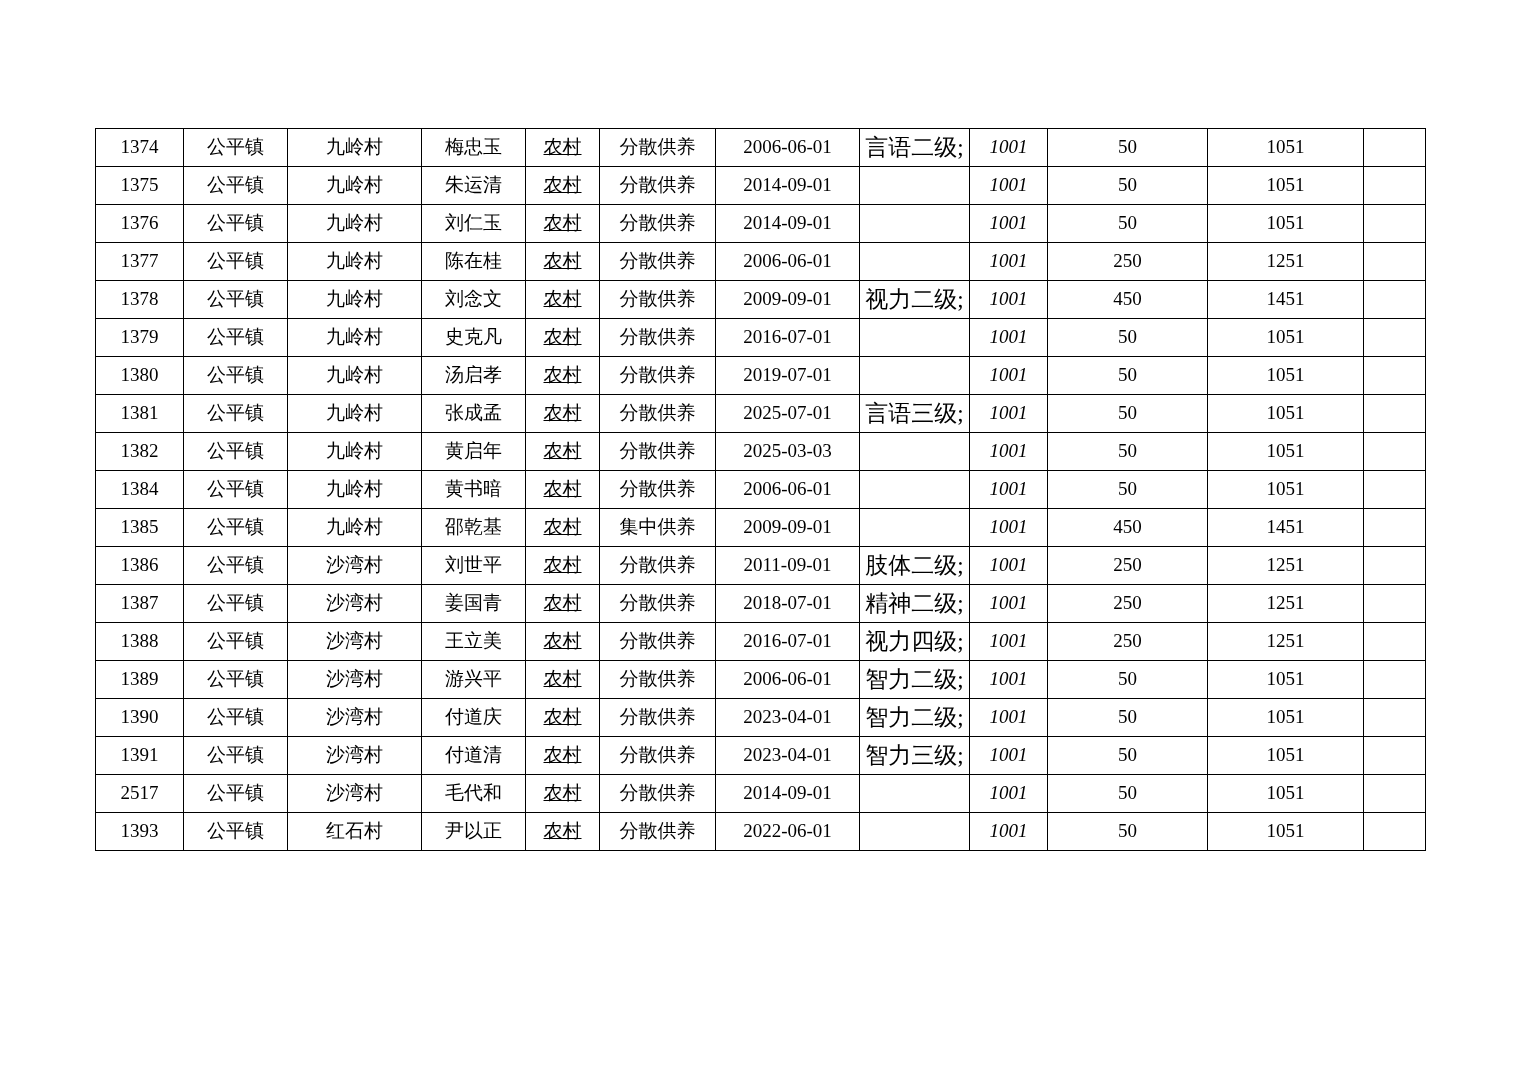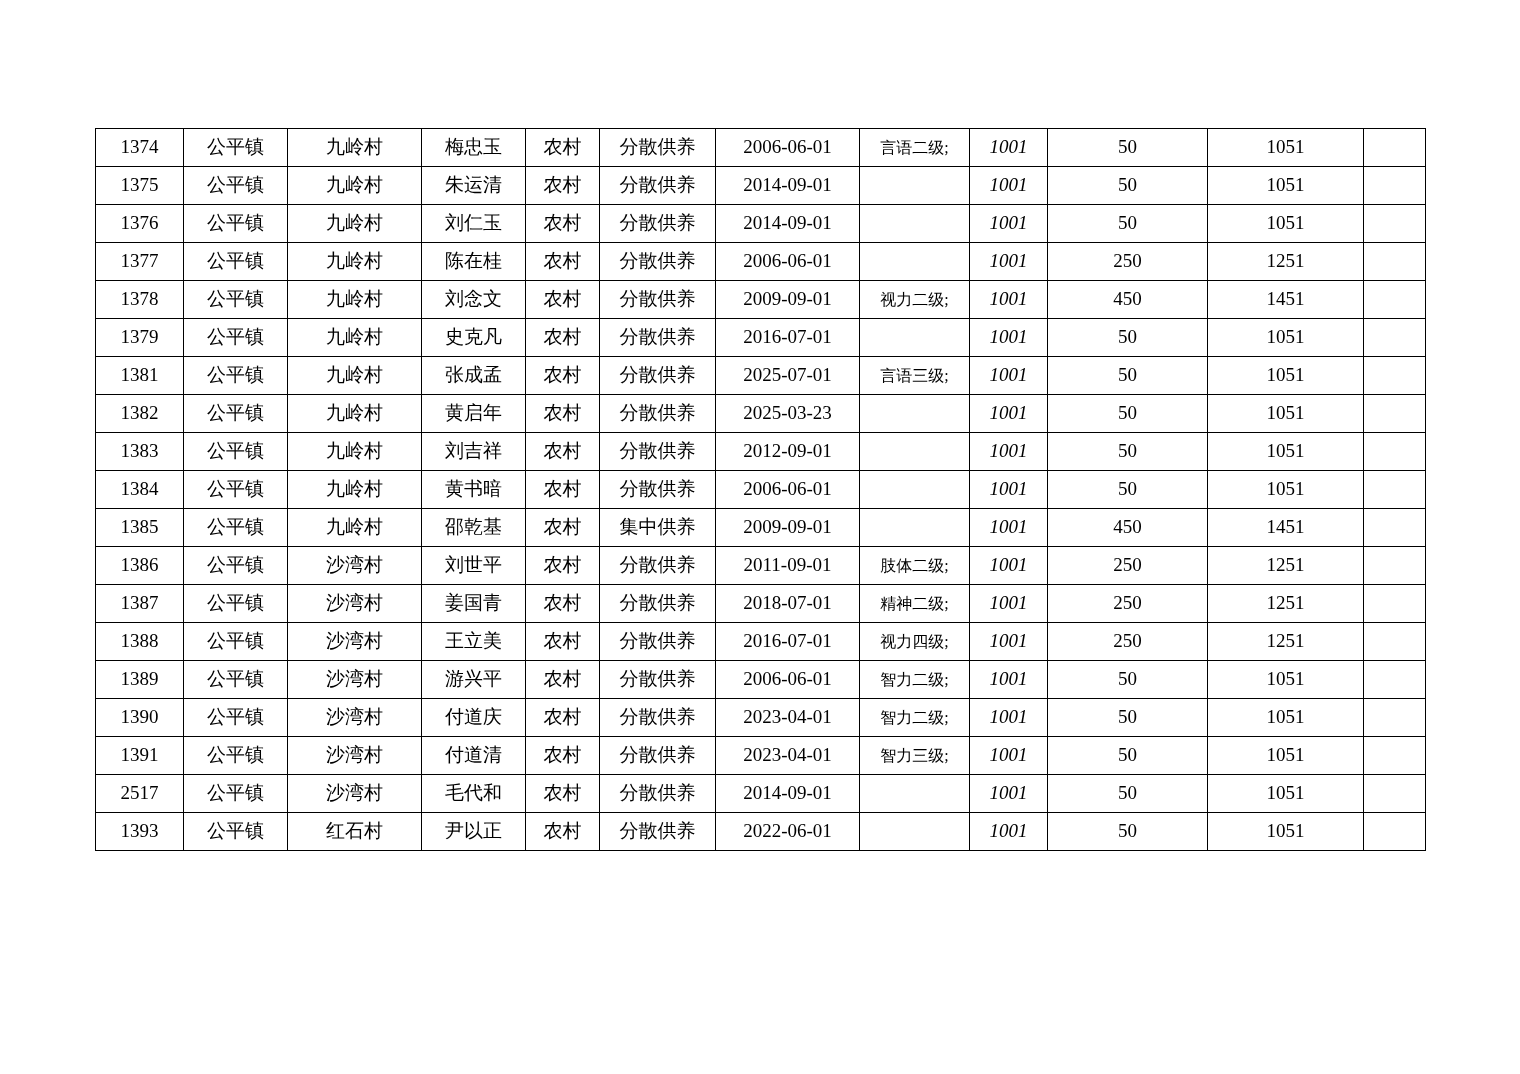--- a/index.html
+++ b/index.html
@@ -39,24 +39,24 @@
     text-align: center;
     vertical-align: middle;
     white-space: nowrap;
     overflow: hidden;
     line-height: 1.1;
   }
   .c-seq    { width: 88px; }
   .c-town   { width: 104px; }
   .c-vill   { width: 134px; }
   .c-name   { width: 104px; }
-  .c-type   { width: 74px; }
+  .c-type   { width: 74px; text-decoration: underline; }
   .c-supply { width: 116px; }
   .c-date   { width: 144px; font-family: "Liberation Serif", serif; letter-spacing: 0px; }
-  .c-dis    { width: 110px; font-size: 16px; }
+  .c-dis    { width: 110px; font-size: 23px; }
   .c-code   { width: 78px; font-style: italic; }
   .c-amt    { width: 160px; }
   .c-total  { width: 156px; }
   .c-last   { width: 62px; }
 </style>
 </head>
 <body>
 
 <div class="page">
   <div class="table-wrap">
@@ -154,55 +154,55 @@
             <td class="c-type">农村</td>
             <td class="c-supply">分散供养</td>
             <td class="c-date">2016-07-01</td>
             <td class="c-dis"></td>
             <td class="c-code">1001</td>
             <td class="c-amt">50</td>
             <td class="c-total">1051</td>
             <td class="c-last"></td>
           </tr>
           <tr>
+            <td class="c-seq">1380</td>
+            <td class="c-town">公平镇</td>
+            <td class="c-vill">九岭村</td>
+            <td class="c-name">汤启孝</td>
+            <td class="c-type">农村</td>
+            <td class="c-supply">分散供养</td>
+            <td class="c-date">2019-07-01</td>
+            <td class="c-dis"></td>
+            <td class="c-code">1001</td>
+            <td class="c-amt">50</td>
+            <td class="c-total">1051</td>
+            <td class="c-last"></td>
+          </tr>
+          <tr>
             <td class="c-seq">1381</td>
             <td class="c-town">公平镇</td>
             <td class="c-vill">九岭村</td>
             <td class="c-name">张成孟</td>
             <td class="c-type">农村</td>
             <td class="c-supply">分散供养</td>
             <td class="c-date">2025-07-01</td>
             <td class="c-dis">言语三级;</td>
             <td class="c-code">1001</td>
             <td class="c-amt">50</td>
             <td class="c-total">1051</td>
             <td class="c-last"></td>
           </tr>
           <tr>
             <td class="c-seq">1382</td>
             <td class="c-town">公平镇</td>
             <td class="c-vill">九岭村</td>
             <td class="c-name">黄启年</td>
             <td class="c-type">农村</td>
             <td class="c-supply">分散供养</td>
-            <td class="c-date">2025-03-23</td>
-            <td class="c-dis"></td>
-            <td class="c-code">1001</td>
-            <td class="c-amt">50</td>
-            <td class="c-total">1051</td>
-            <td class="c-last"></td>
-          </tr>
-          <tr>
-            <td class="c-seq">1383</td>
-            <td class="c-town">公平镇</td>
-            <td class="c-vill">九岭村</td>
-            <td class="c-name">刘吉祥</td>
-            <td class="c-type">农村</td>
-            <td class="c-supply">分散供养</td>
-            <td class="c-date">2012-09-01</td>
+            <td class="c-date">2025-03-03</td>
             <td class="c-dis"></td>
             <td class="c-code">1001</td>
             <td class="c-amt">50</td>
             <td class="c-total">1051</td>
             <td class="c-last"></td>
           </tr>
           <tr>
             <td class="c-seq">1384</td>
             <td class="c-town">公平镇</td>
             <td class="c-vill">九岭村</td>

